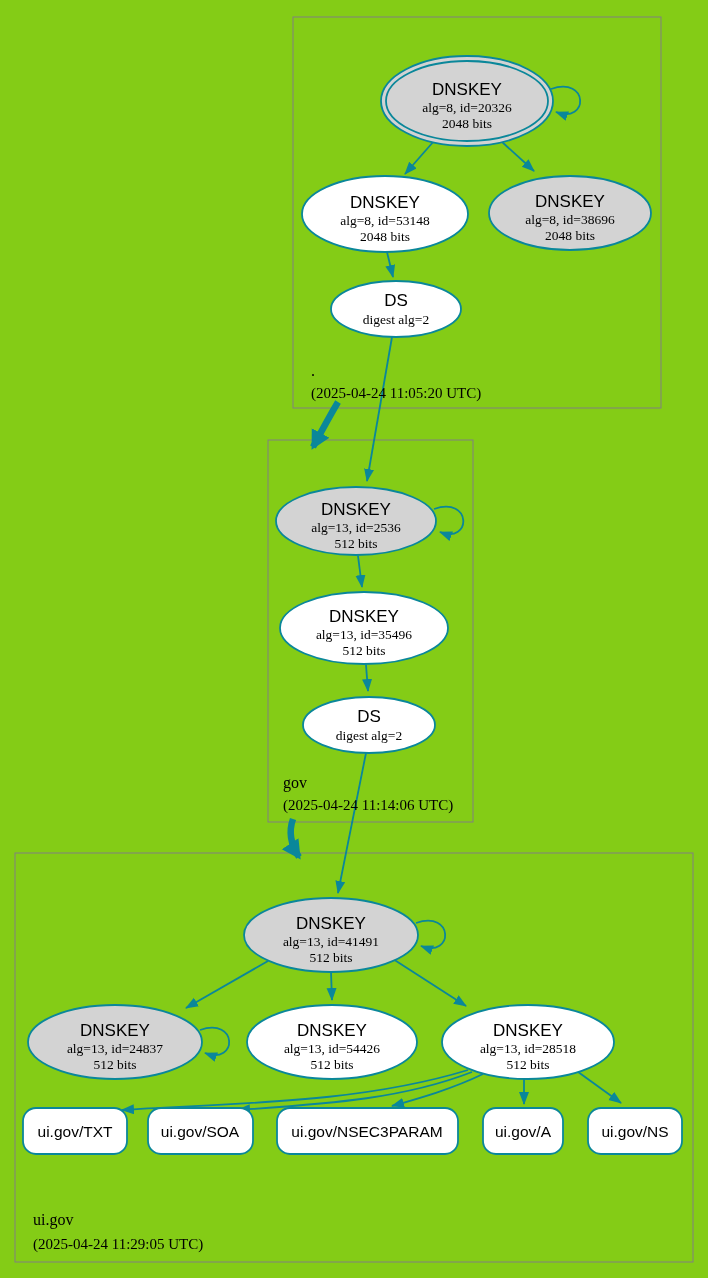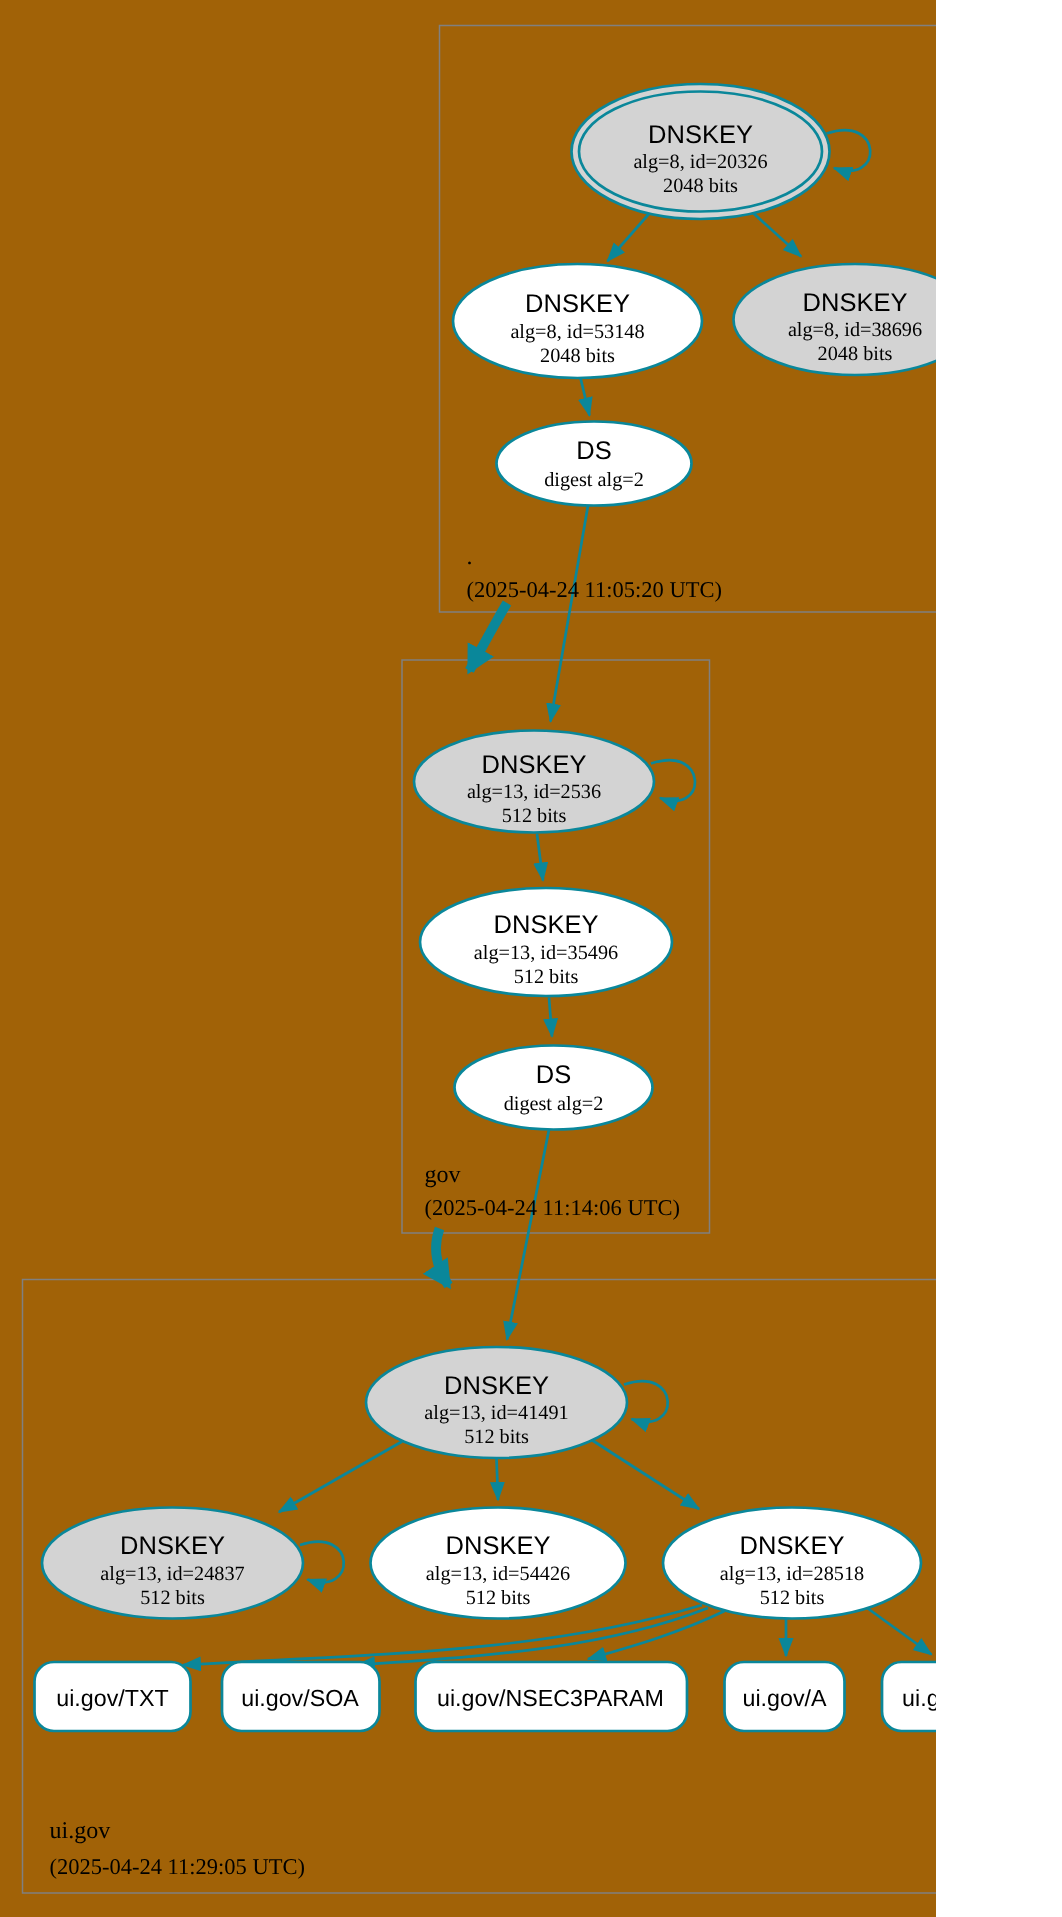--- a/index.html
+++ b/index.html
@@ -1,16 +1,16 @@
 <!DOCTYPE html>
 <html><head>
 <meta charset="utf-8">
 <style>
   html,body{margin:0;padding:0;background:#ffffff;}
-  #stage{position:relative;width:624px;height:1278px;background:#a16207;overflow:hidden;text-decoration:underline;}
+  #stage{position:relative;width:708px;height:1278px;background:#84cc16;overflow:hidden;text-decoration:underline;}
   svg{display:block;}
   .zone-rect{fill:none;stroke:#808080;stroke-width:1;}
   .node-border{stroke:#0a879a;stroke-width:1.8;}
   .fill-ksk{fill:#d3d3d3;}
   .fill-zsk{fill:#ffffff;}
   .fill-none{fill:none;}
   .edge{stroke:#0a879a;stroke-width:1.8;fill:none;}
   .edge-thick{stroke:#0a879a;stroke-width:6.5;fill:none;}
   .t-title{font-family:"Liberation Sans",sans-serif;font-size:17px;fill:#000;text-anchor:middle;}
   .t-detail{font-family:"Liberation Serif",serif;font-size:13.5px;fill:#000;text-anchor:middle;}

